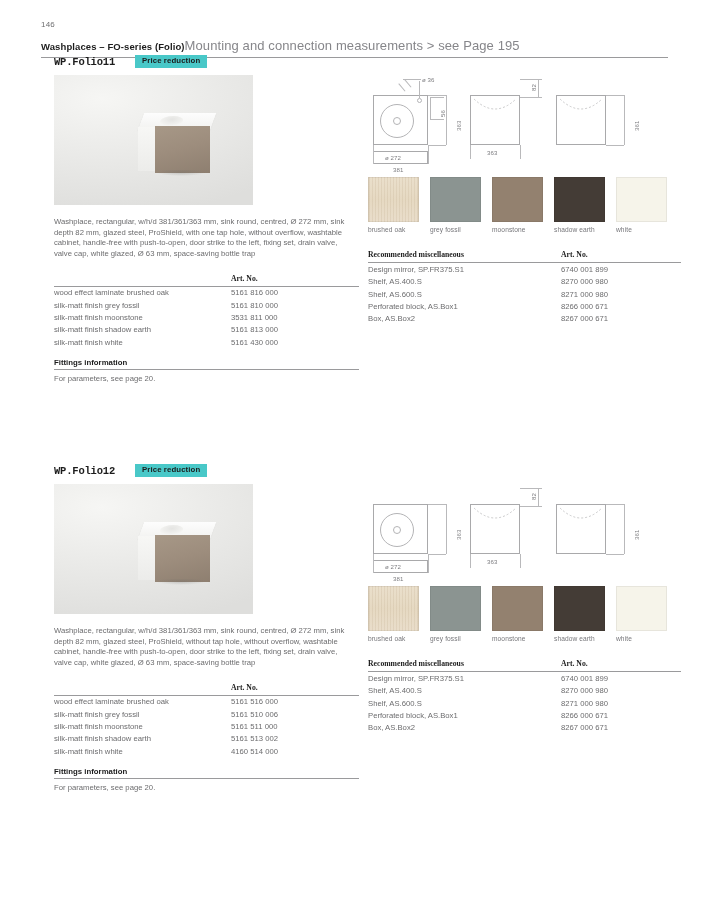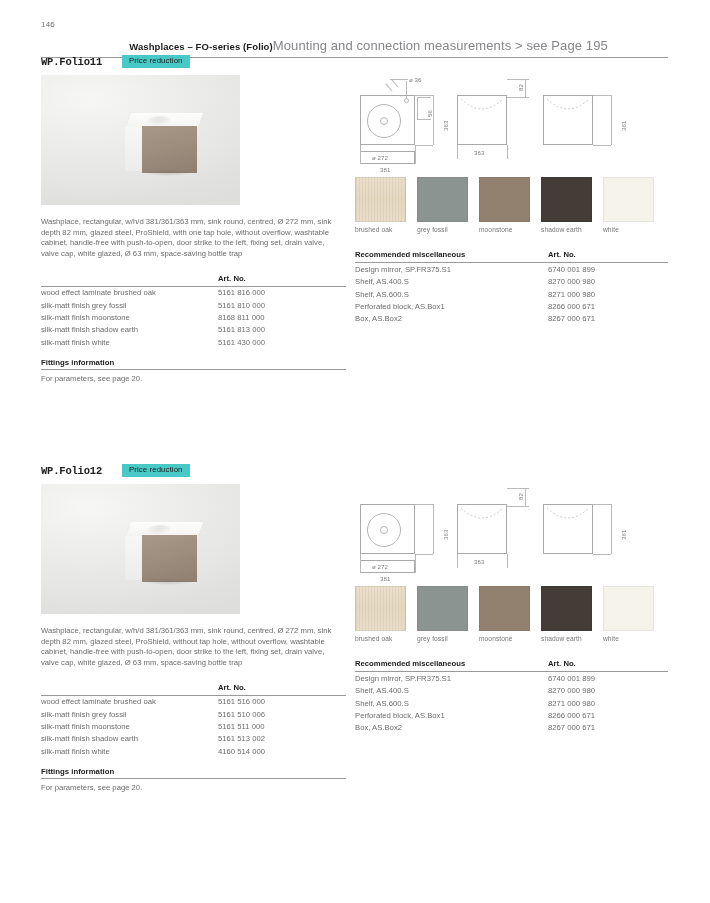--- a/index.html
+++ b/index.html
@@ -11,37 +11,37 @@
     -webkit-font-smoothing: antialiased;
   }
   .page { position: relative; width: 672px; height: 903px; }
 
   
   .page-num {
     position: absolute; left: 41px; top: 20px;
     font-size: 8px; color: #6e6e70; letter-spacing: .2px;
   }
   .hdr { position: absolute; left: 41px; top: 38px; width: 627px; }
-  .hdr-row { display: flex; align-items: baseline; justify-content: center; margin-left: 28px; }
+  .hdr-row { display: flex; align-items: baseline; justify-content: flex-start; }
   .hdr-title { font-size: 9.5px; font-weight: bold; color: #1c1c1c; letter-spacing: .1px; }
   .hdr-note  { font-size: 13px; color: #86868a; letter-spacing: .1px; }
   .hdr-rule  { margin-top: 4px; border-top: .8px solid #9a9a9c; }
 
   
-  .block { position: absolute; left: 41px; width: 627px; }
+  .block { position: absolute; left: 54px; width: 627px; }
   .block.b1 { top: 54px; }
   .block.b2 { top: 463px; }
 
   .code-row { display: flex; align-items: center; gap: 20px; height: 15px; }
   .code {
     font-family: "Liberation Mono", "DejaVu Sans Mono", monospace;
     font-size: 10.5px; font-weight: bold; color: #1c1c1c; letter-spacing: -.2px;
   }
   .badge {
-    font-size: 7.8px; font-weight: normal; color: #1c1c1c;
+    font-size: 7.8px; font-weight: bold; color: #1c1c1c;
     padding: 2px 7px 2.5px; letter-spacing: .1px; line-height: 1;
   }
 
   .cols { position: relative; margin-top: 6px; }
   .col-l { position: absolute; left: 0; top: 0; width: 305px; }
   .col-r { position: absolute; left: 314px; top: 0; width: 313px; }
 
   
   .photo {
     position: relative; width: 199px; height: 130px; overflow: hidden;
@@ -80,21 +80,21 @@
   
   .desc { margin-top: 12px; width: 300px; font-size: 7.7px; line-height: 10.6px; color: #6c6c6e; }
 
   
   .tbl { width: 100%; border-collapse: collapse; }
   .tbl th, .tbl td {
     font-size: 7.7px; font-weight: normal; color: #6c6c6e;
     text-align: left; padding: 1.4px 0; line-height: 9.6px; vertical-align: top;
   }
   .tbl th { color: #1c1c1c; font-weight: bold; padding-bottom: 2.5px; }
-  .tbl thead tr { border-bottom: .8px solid #9a9a9c; }
+  .tbl thead tr { border-bottom: .8px solid #9a9a9c; font-family: Liberation Serif, serif; }
   .tbl .c-art { width: 128px; }
   .col-r .tbl .c-art { width: 120px; }
 
   .sec-head {
     margin-top: 9px; font-size: 7.8px; font-weight: bold; color: #1c1c1c;
     padding-bottom: 2.5px; border-bottom: .8px solid #9a9a9c;
   }
   .sec-body { margin-top: 3.5px; font-size: 7.7px; line-height: 10.4px; color: #6c6c6e; }
 
   
@@ -165,21 +165,21 @@
                 <tr>
                   <td>wood effect laminate brushed oak</td>
                   <td class="c-art">5161 816 000</td>
                 </tr>
                 <tr>
                   <td>silk-matt finish grey fossil</td>
                   <td class="c-art">5161 810 000</td>
                 </tr>
                 <tr>
                   <td>silk-matt finish moonstone</td>
-                  <td class="c-art">8168 811 000</td>
+                  <td class="c-art">3531 811 000</td>
                 </tr>
                 <tr>
                   <td>silk-matt finish shadow earth</td>
                   <td class="c-art">5161 813 000</td>
                 </tr>
                 <tr>
                   <td>silk-matt finish white</td>
                   <td class="c-art">5161 430 000</td>
                 </tr>
               </tbody>

